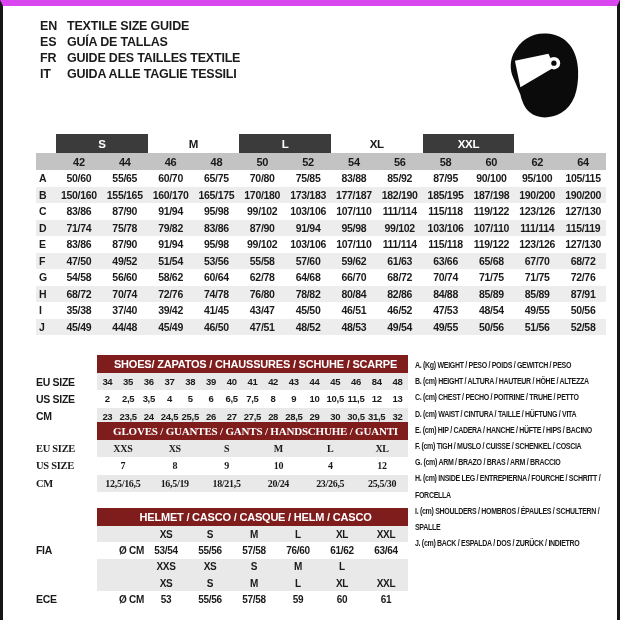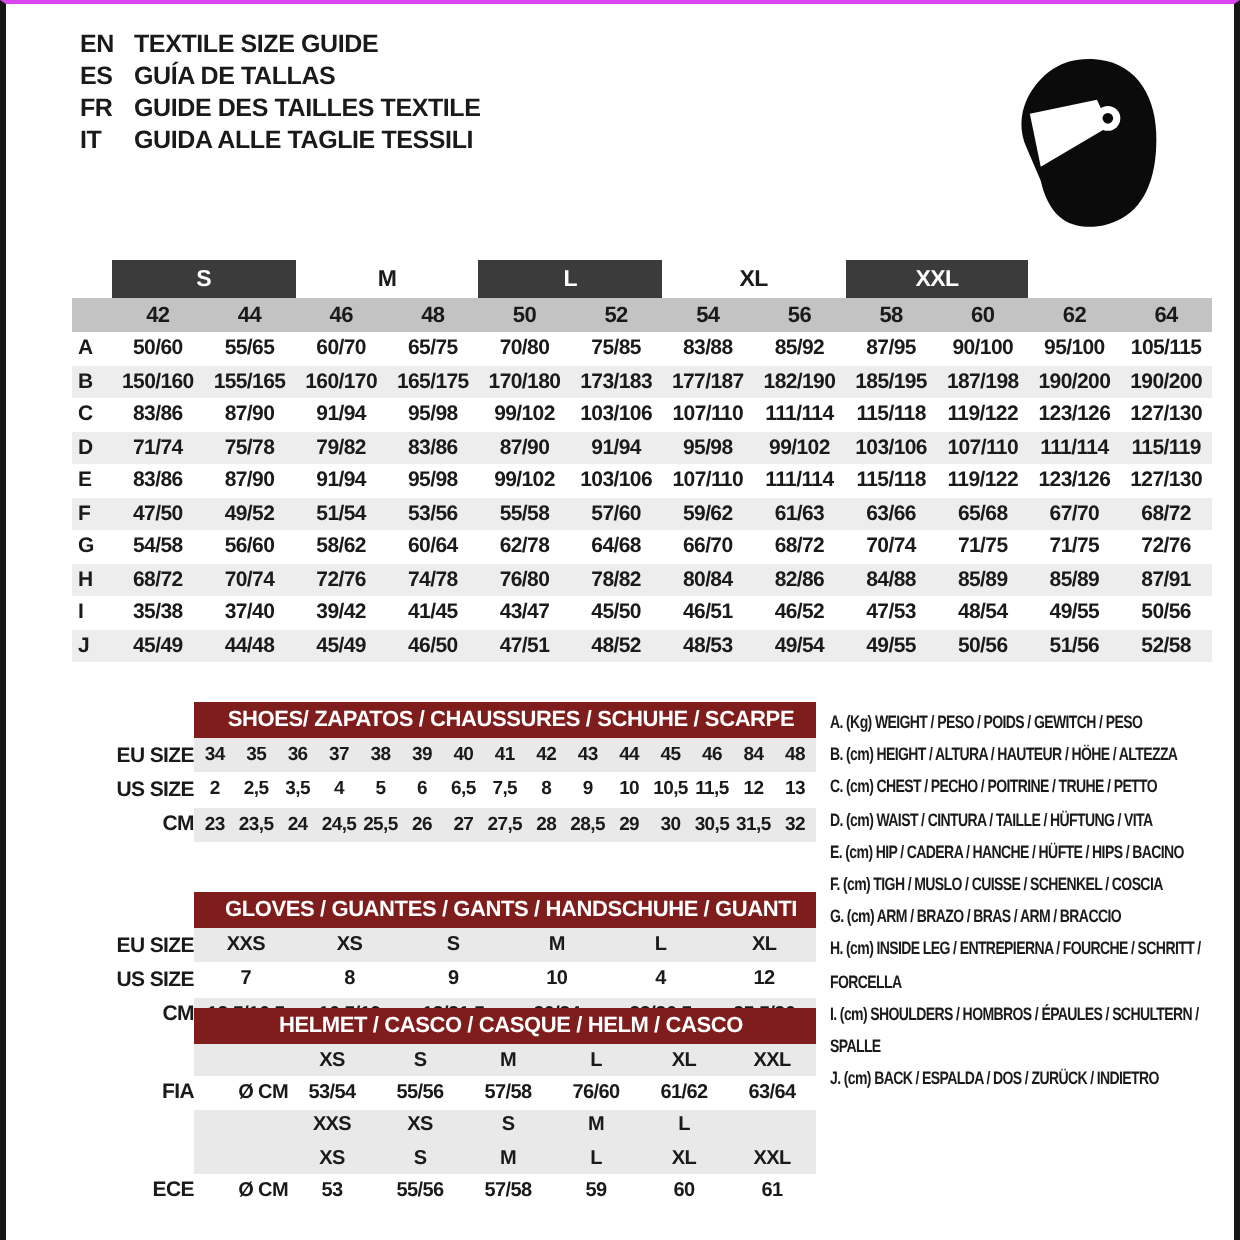--- a/index.html
+++ b/index.html
@@ -1,21 +1,21 @@
 <!DOCTYPE html>
 <html><head>
 <meta charset="utf-8">
 <style>
   html,body { margin:0; padding:0; background:#ffffff; }
   .canvas {
     position:relative;
     width:620px; height:620px;
     box-sizing:border-box;
     background:#ffffff;
-    border-top:2px solid #d946ef;
+    border-top:6px solid #d946ef;
     border-left:3px solid #161616;
     border-right:3px solid #161616;
     font-family:"Liberation Sans", sans-serif;
     color:#1a1a1a;
     overflow:hidden;
   }
 
   
   .lang-list {
     position:absolute; left:37px; top:12px;
@@ -52,25 +52,25 @@
     width:372px; table-layout:fixed;
     font-weight:bold; letter-spacing:-0.3px; text-align:center;
   }
   .sec-table col.c-label { width:61px; }
   .sec-table .bar {
     background:#7f1d1d; color:#ffffff;
     text-align:center; padding-left:6px;
     height:18px; font-size:11px; letter-spacing:-0.2px;
   }
   .sec-table td { height:17.3px; font-size:9.5px; }
-  .sec-table td.sec-label { text-align:right; font-size:10.5px; }
+  .sec-table td.sec-label { text-align:left; font-size:10.5px; }
   .sec-table tr.shaded td.sec-val { background:#e9e9e9; }
 
   .shoes-table { top:349px; }
-  .gloves-table { top:444px; }
+  .gloves-table { top:416px;font-family:Liberation Serif, serif; }
   .gloves-table td { font-size:10px; }
 
   .helmet-table { top:502px; }
   .helmet-table col.c-unit { width:47px; }
   .helmet-table td { height:16.3px; font-size:10px; }
   .helmet-table tr.hsizes td.sec-val { background:#e9e9e9; }
   .helmet-table td.unit { text-align:right; }
 
   
   .legend {

